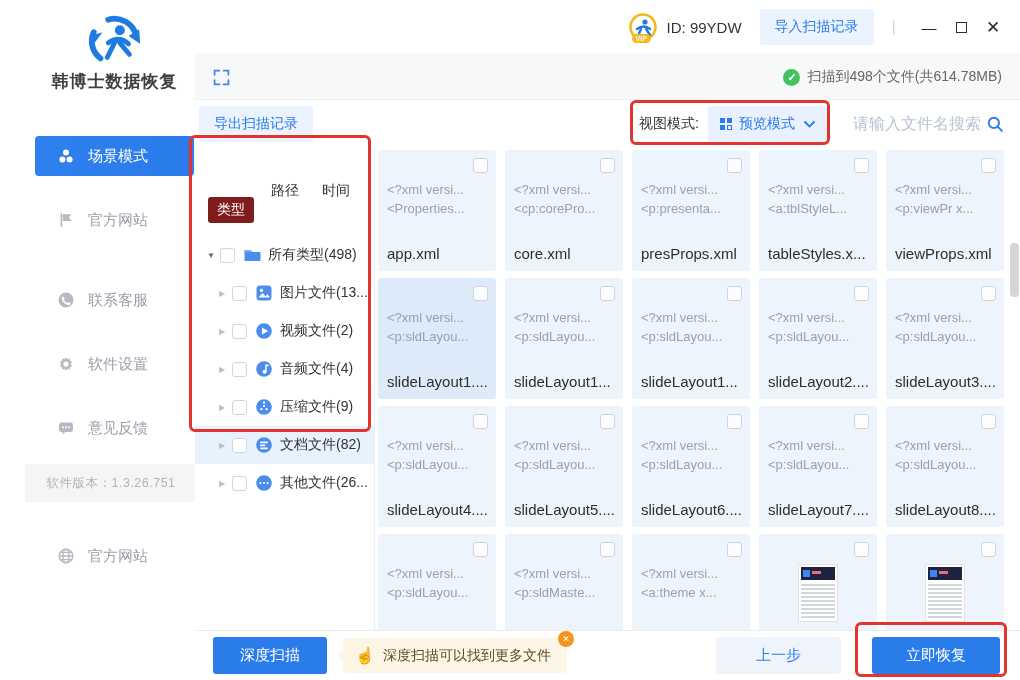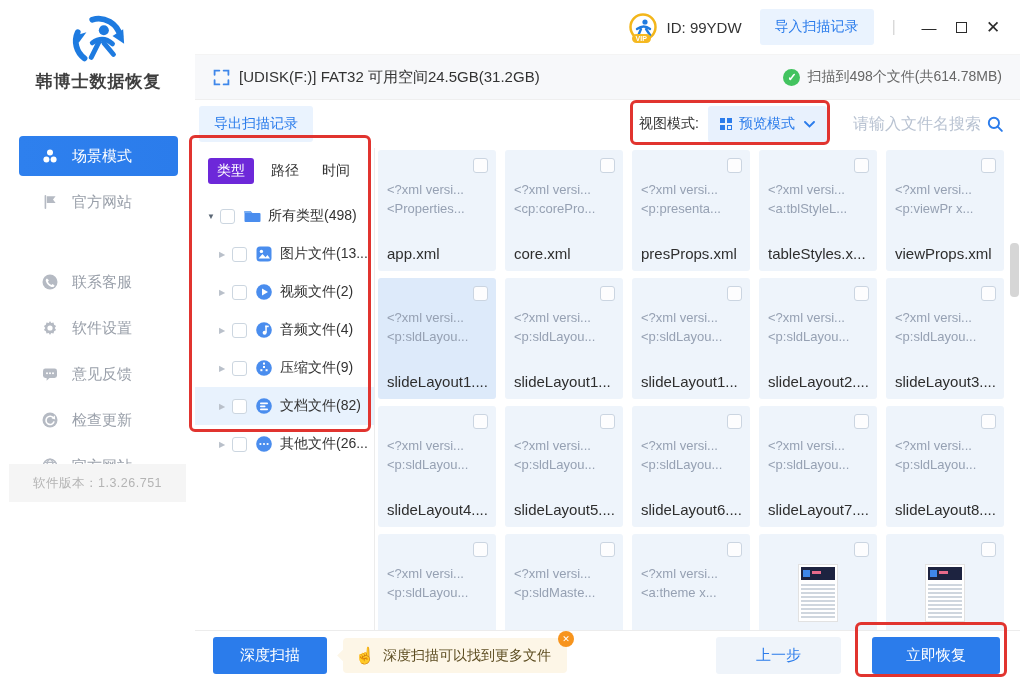--- a/index.html
+++ b/index.html
@@ -1,26 +1,26 @@
 <!DOCTYPE html>
 <html><head>
 <meta charset="utf-8">
 <style>
   *{margin:0;padding:0;box-sizing:border-box;}
   html,body{width:1020px;height:680px;}
   body{font-family:"Liberation Sans",sans-serif;background:#fff;overflow:hidden;}
   .app{position:relative;width:1020px;height:680px;background:#fff;overflow:hidden;}
 
   
-  .sidebar{position:absolute;left:1px;top:0;width:195px;height:512px;background:#fff;border-right:1px solid #0f172a;}
+  .sidebar{position:absolute;left:17px;top:0;width:195px;height:512px;background:#fff;border-right:6px solid #0f172a;}
   .logo{position:absolute;top:10px;left:0;width:195px;text-align:center;}
   .logo svg{display:block;margin:0 auto;}
   .brand{margin-top:2px;font-size:17px;font-weight:bold;color:#3f3f3f;letter-spacing:1px;}
   .nav{position:absolute;top:136px;left:0;width:195px;}
-  .nav-item{display:flex;align-items:center;height:40px;margin:0 18px 6px 18px;padding-left:22px;border-radius:4px;color:#9aa0aa;font-size:15px;cursor:default;}
+  .nav-item{display:flex;align-items:center;height:40px;margin:0 18px 24px 18px;padding-left:22px;border-radius:4px;color:#9aa0aa;font-size:15px;cursor:default;}
   .nav-item.active{background:linear-gradient(90deg,#2e80ee,#2b7ceb);color:#fff;}
   .nav-item.gap-after{margin-bottom:40px;}
   .nav-ic{width:17px;height:17px;margin-right:14px;display:inline-flex;align-items:center;justify-content:center;color:#b5bac3;}
   .nav-item.active .nav-ic{color:#fff;}
   .nav-ic svg{display:block;}
   .version{position:absolute;left:8px;right:9px;bottom:10px;height:38px;background:#f5f5f5;color:#b4b4b4;font-size:12.5px;display:flex;align-items:center;justify-content:center;letter-spacing:.5px;}
 
   
   .titlebar{position:absolute;left:195px;top:0;right:0;height:55px;background:#fff;display:flex;align-items:center;justify-content:flex-end;padding-right:14px;border-bottom:1px solid #f4f4f4;}
   .vip{position:relative;width:28px;height:28px;margin-right:10px;}
@@ -55,21 +55,21 @@
   .search{display:flex;align-items:center;margin-left:26px;}
   .search input{border:none;outline:none;font-size:16px;width:132px;color:#c2410c;font-family:inherit;background:transparent;}
   .search input::placeholder{color:#b9c3d2;}
   .search svg{margin-left:2px;cursor:pointer;}
 
   
   .workspace{position:absolute;left:195px;top:148px;right:0;bottom:50px;display:flex;background:#fff;}
   .tree{width:180px;border-right:1px solid #ececec;padding-top:10px;}
   .tree-tabs{display:flex;align-items:center;padding-left:13px;margin-bottom:13px;}
   .tree-tab{font-size:14px;color:#333;margin-right:23px;cursor:pointer;}
-  .tree-tab.active{background:#6d28d9;color:#fff;padding:4px 9px;border-radius:3px;margin-right:17px;}
+  .tree-tab.active{background:#7f1d1d;color:#fff;padding:4px 9px;border-radius:3px;margin-right:17px;margin-top:39px;}
   .trow{display:flex;align-items:center;height:38px;font-size:14px;color:#333;padding-left:12px;cursor:pointer;white-space:nowrap;overflow:hidden;}
   .trow.child{padding-left:24px;}
   .trow.sel{background:#e8f2fd;}
   .tarrow{width:13px;font-size:8px;color:#5b6775;flex:0 0 13px;}
   .trow.child .tarrow{color:#b9c0ca;}
   .tcheck{width:15px;height:15px;border:1px solid #ccd6e0;border-radius:3px;background:#fff;margin-right:8px;flex:0 0 15px;}
   .tic{width:18px;height:18px;margin-right:7px;flex:0 0 18px;display:inline-flex;}
   .tic svg{display:block;}
 
   .grid{flex:1;position:relative;overflow:hidden;padding:2px 0 0 3px;}
@@ -214,21 +214,20 @@
       </span>
     <span class="winbtn close">✕</span>
   </div>
 
   <div class="infobar">
     <span class="disk-ic">
       <svg width="17" height="17" viewBox="0 0 16 16" fill="none" stroke="#3f87ea" stroke-width="1.7" stroke-linecap="round">
         <path d="M6 1.5 H1.5 V5.5 M10 1.5 h4.5 V5.5 M6 14.5 H1.5 V10.5 M10 14.5 h4.5 v-4"></path>
       </svg>
     </span>
-    <span class="disk-text">[UDISK(F:)] FAT32 可用空间24.5GB(31.2GB)</span>
     <span class="spacer"></span>
     <span class="check">✓</span>
     <span class="scan-text">扫描到498个文件(共614.78MB)</span>
   </div>
 
   <div class="toolbar">
     <button class="btn-soft">导出扫描记录</button>
     <div class="tb-right">
       <span class="vm-label">视图模式:</span>
       <div class="dropdown">

